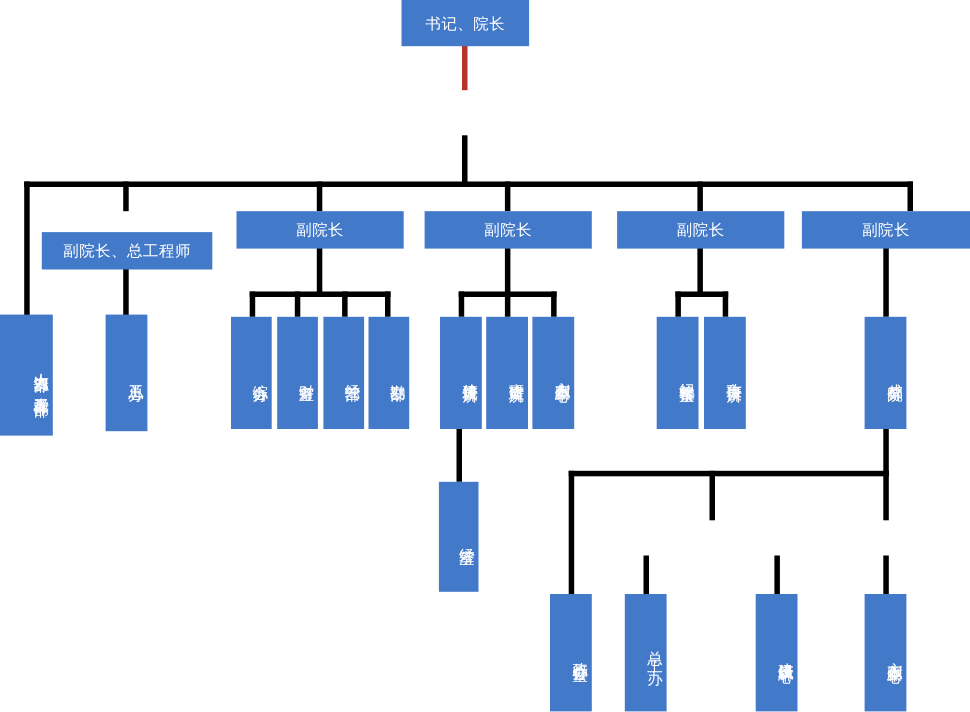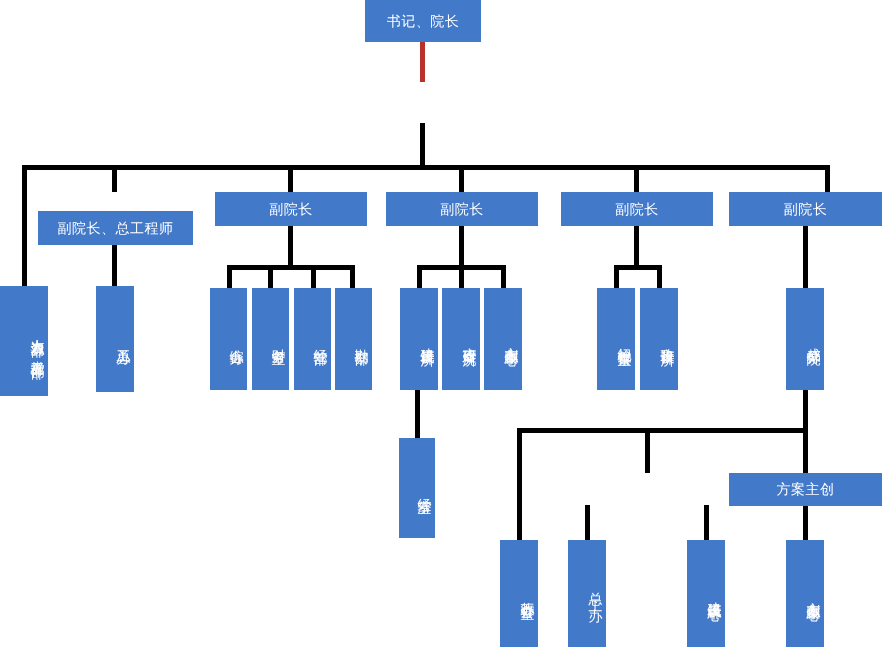--- a/index.html
+++ b/index.html
@@ -137,21 +137,20 @@
 
   <div class="node v" style="left:597px;top:288px;width:38px;height:102px;">纪检督察室</div>
 
   <div class="node v" style="left:640px;top:288px;width:38px;height:102px;">市政设计所</div>
 
   <div class="node v" style="left:786px;top:288px;width:38px;height:102px;">成都分院</div>
 
   <div class="node v" style="left:399px;top:438px;width:36px;height:100px;">经济室</div>
 
 
-  <div class="node h" style="left:729px;top:473px;width:153px;height:33px;">方案主创</div>
 
   <div class="node v" style="left:500px;top:540px;width:38px;height:107px;">行政办公室</div>
 
   <div class="node v spaced" style="left:568px;top:540px;width:38px;height:107px;">总工办</div>
 
   <div class="node v" style="left:687px;top:540px;width:38px;height:107px;">建筑设计中心</div>
 
   <div class="node v" style="left:786px;top:540px;width:38px;height:107px;">方案创作中心</div>
 
 </div>

